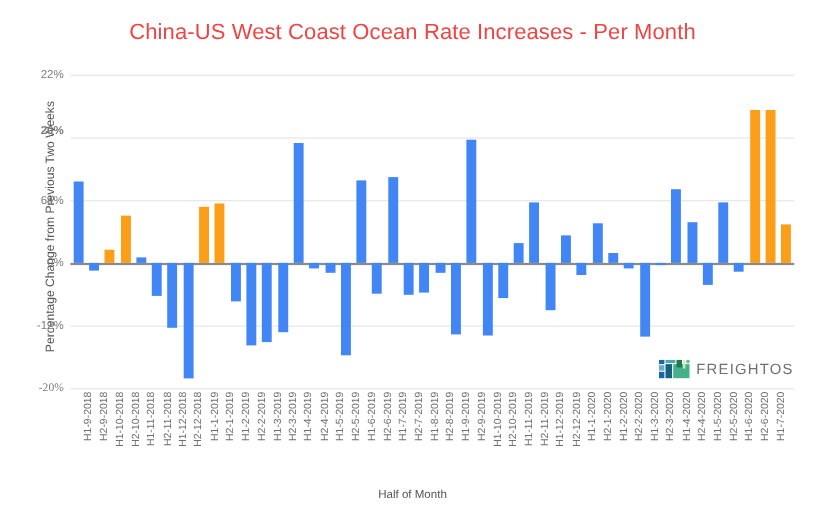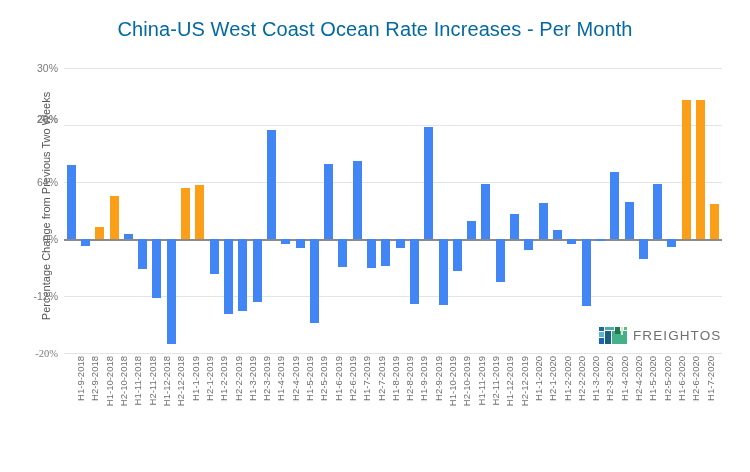--- a/index.html
+++ b/index.html
@@ -20,21 +20,21 @@
   }
 
   
   .chart-title {
     position: absolute;
     top: 18px;
     left: 0;
     width: 750px;
     text-align: center;
     font-size: 20px;
-    color: #0369a1;
+    color: #ef4444;
     letter-spacing: 0.1px;
     white-space: nowrap;
   }
 
   
   .y-axis-title {
     position: absolute;
     left: -104px;
     top: 200px;
     width: 300px;
@@ -203,21 +203,21 @@
         <div class="bar blue" style="left: 574.826px; top: 171px; height: 19.95px; width: 9px;"></div>
         <div class="bar blue" style="left: 589.13px; top: 115.71px; height: 55.29px; width: 9px;"></div>
         <div class="bar blue" style="left: 603.435px; top: 171px; height: 7.98px; width: 9px;"></div>
         <div class="bar orange" style="left: 617.739px; top: 32.49px; height: 138.51px; width: 9px;"></div>
         <div class="bar orange" style="left: 632.043px; top: 31.92px; height: 139.08px; width: 9px;"></div>
         <div class="bar orange" style="left: 646.348px; top: 135.66px; height: 35.34px; width: 9px;"></div>
       </div>
   </div>
 
   <div id="ytick-layer">
-      <div class="y-tick-label" style="top: 68px;">30%</div>
+      <div class="y-tick-label" style="top: 68px;">22%</div>
       <div class="y-tick-label" style="top: 119px; font-weight: bold;">20%</div>
       <div class="y-tick-label" style="top: 182px;">64%</div>
       <div class="y-tick-label" style="top: 239px;">0%</div>
       <div class="y-tick-label" style="top: 296px;">-12%</div>
       <div class="y-tick-label" style="top: 353px; font-family: Liberation Serif, serif;">-20%</div>
     </div>
 
   <div class="x-labels-layer" id="xlabel-layer">
       <div class="x-label" style="left: 11.1522px;">H1-9-2018</div>
       <div class="x-label" style="left: 25.4565px;">H2-9-2018</div>
@@ -259,20 +259,21 @@
       <div class="x-label" style="left: 540.413px;">H2-3-2020</div>
       <div class="x-label" style="left: 554.717px;">H1-4-2020</div>
       <div class="x-label" style="left: 569.022px;">H2-4-2020</div>
       <div class="x-label" style="left: 583.326px;">H1-5-2020</div>
       <div class="x-label" style="left: 597.63px;">H2-5-2020</div>
       <div class="x-label" style="left: 611.935px;">H1-6-2020</div>
       <div class="x-label" style="left: 626.239px;">H2-6-2020</div>
       <div class="x-label" style="left: 640.543px;">H1-7-2020</div>
     </div>
 
+  <div class="x-axis-title">Half of Month</div>
 
   <div class="brand-logo">
     <svg class="brand-mark" width="28" height="17" viewBox="0 0 28 17">
       <rect x="0" y="0" width="5" height="4" fill="#1b6aa5"></rect>
       <rect x="0" y="5" width="5" height="5" fill="#5fb0c8"></rect>
       <rect x="0" y="11" width="5" height="6" fill="#1565b0"></rect>
       <rect x="6" y="0" width="9" height="3" fill="#4fa8ab"></rect>
       <rect x="6" y="4" width="6" height="13" fill="#17607e"></rect>
       <rect x="13" y="4" width="15" height="13" fill="#45b08a"></rect>
       <rect x="16" y="0" width="5" height="7" fill="#1f7a52"></rect>

